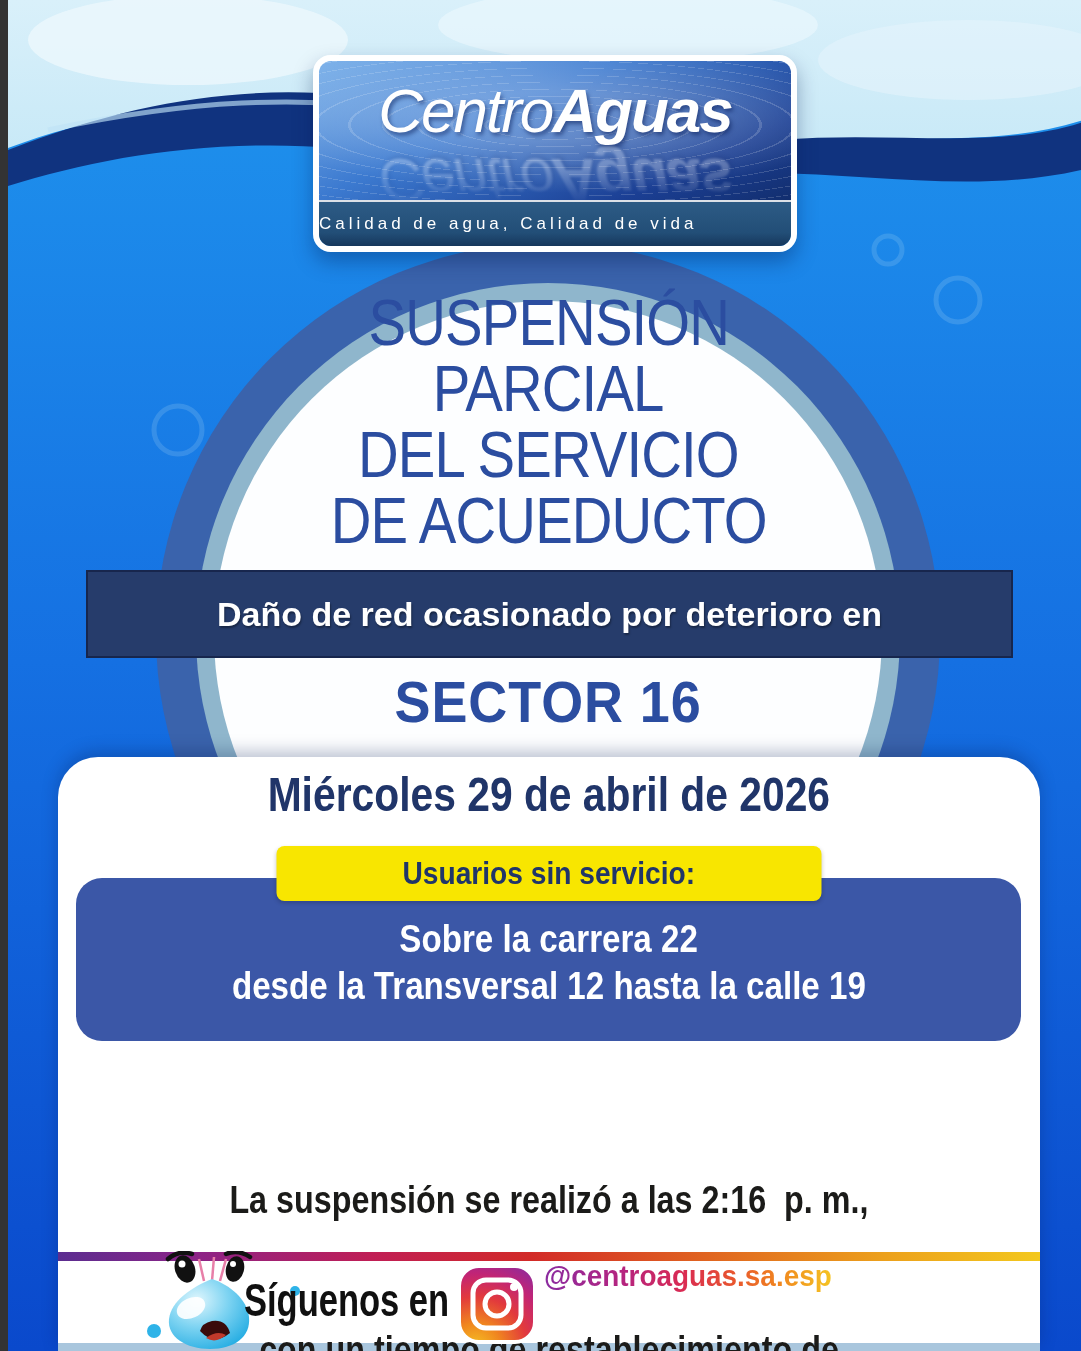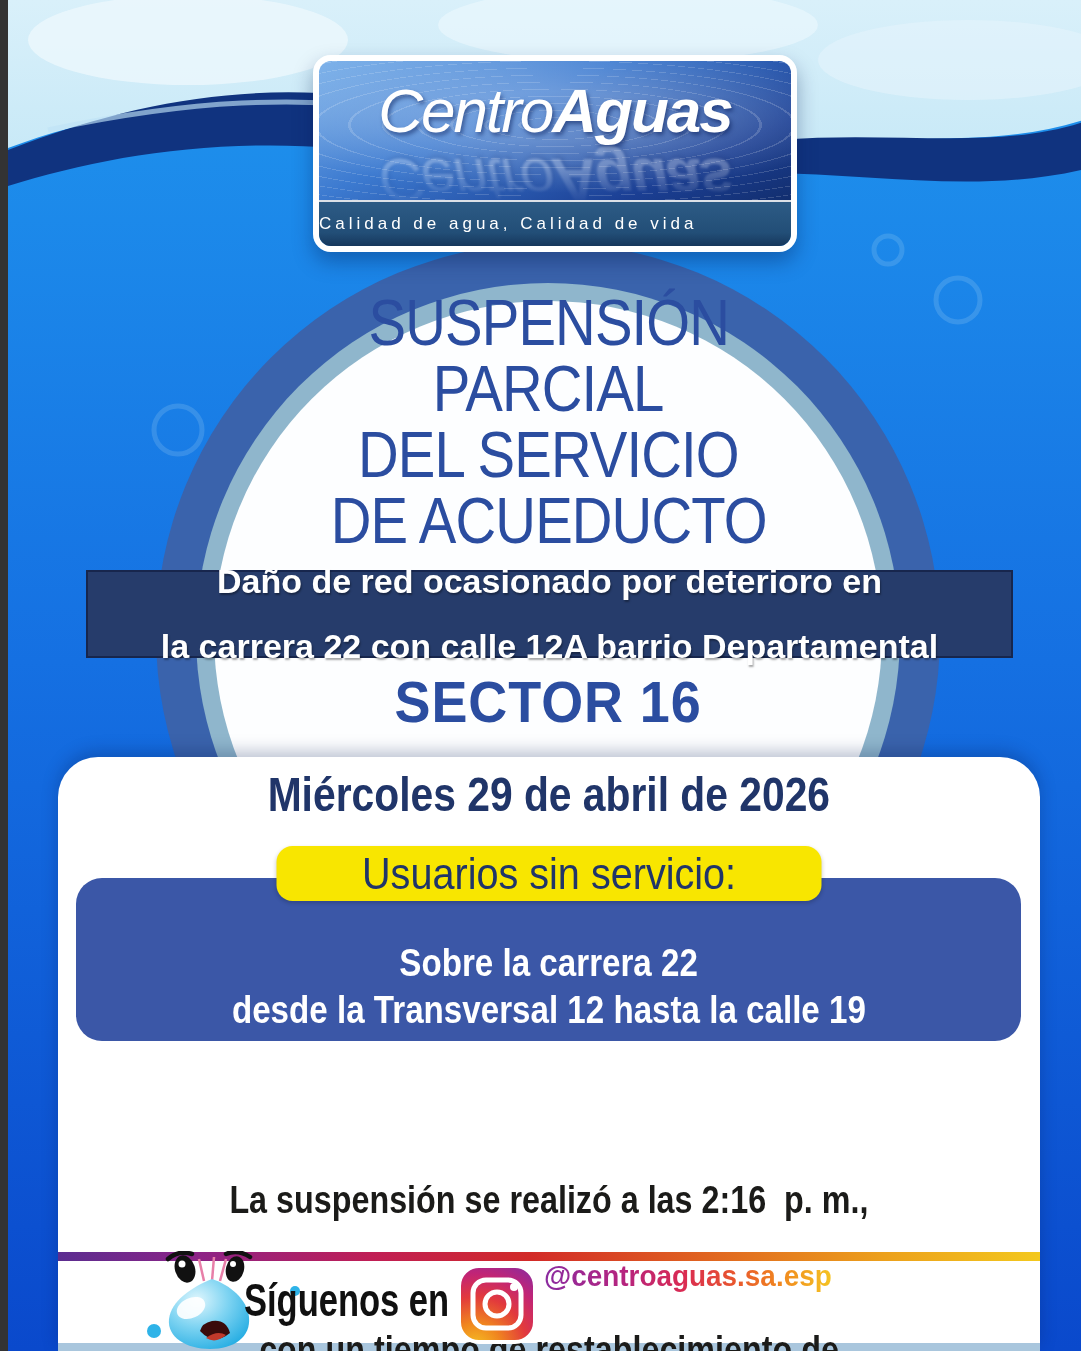--- a/index.html
+++ b/index.html
@@ -81,30 +81,30 @@
     background:#FFFFFF;border-radius:40px 40px 0 0;box-sizing:border-box;
     border-bottom:8px solid #A9C6DD;
     box-shadow:0 -6px 16px rgba(0,25,80,.25);
   }
   .card-date{
     position:absolute;left:0;right:0;top:10px;text-align:center;
     color:#203569;font-weight:700;font-size:48px;white-space:pre-wrap;
   }
   .users-pill{
     position:absolute;left:50%;top:89px;transform:translateX(-50%);
-    width:545px;height:55px;border-radius:16px;background:#F8E600;z-index:2;
+    width:545px;height:55px;border-radius:8px;background:#F8E600;z-index:2;
     display:flex;align-items:center;justify-content:center;
-    color:#203569;font-weight:400;font-size:45px;
+    color:#203569;font-weight:700;font-size:32px;
     box-shadow:0 2px 4px rgba(0,0,0,.2);
   }
   .affected-box{
     position:absolute;left:18px;top:121px;width:945px;height:163px;border-radius:26px;
     background:#3B57A7;z-index:1;
     display:flex;flex-direction:column;align-items:center;justify-content:flex-end;
-    padding-bottom:8px;box-sizing:border-box;
+    padding-bottom:32px;box-sizing:border-box;
     color:#fff;font-weight:700;font-size:39px;line-height:47px;text-align:center;
   }
   .info-par{
     position:absolute;left:0;right:0;top:318px;text-align:center;
     color:#1B1B19;font-weight:700;font-size:38px;line-height:50px;white-space:pre-wrap;
   }
   .rainbow-line{
     position:absolute;left:0;right:0;top:495px;height:9px;
     background:linear-gradient(90deg,#5B2D90 0%,#8C2387 14%,#C01E55 32%,#D22A28 48%,#E06420 66%,#ECA01C 84%,#F3C81E 100%);
   }
@@ -180,21 +180,20 @@
 
   <div class="main-title">
     <span class="line"><span class="sx88">SUSPENSIÓN</span></span>
     <span class="line"><span class="sx88">PARCIAL</span></span>
     <span class="line"><span class="sx88">DEL SERVICIO</span></span>
     <span class="line"><span class="sx88">DE ACUEDUCTO</span></span>
   </div>
 
   <div class="cause-banner">
     <span>Daño de red ocasionado por deterioro en</span>
-    <span>la carrera 22 con calle 12A barrio Departamental</span>
   </div>
 
   <div class="sector"><span class="sx93">SECTOR 16</span></div>
 
   <div class="card">
     <div class="card-date"><span class="sx85">Miércoles 29 de abril de 2026</span></div>
 
     <div class="users-pill">
         <span class="sx88">Usuarios sin servicio:</span>
       </div>

